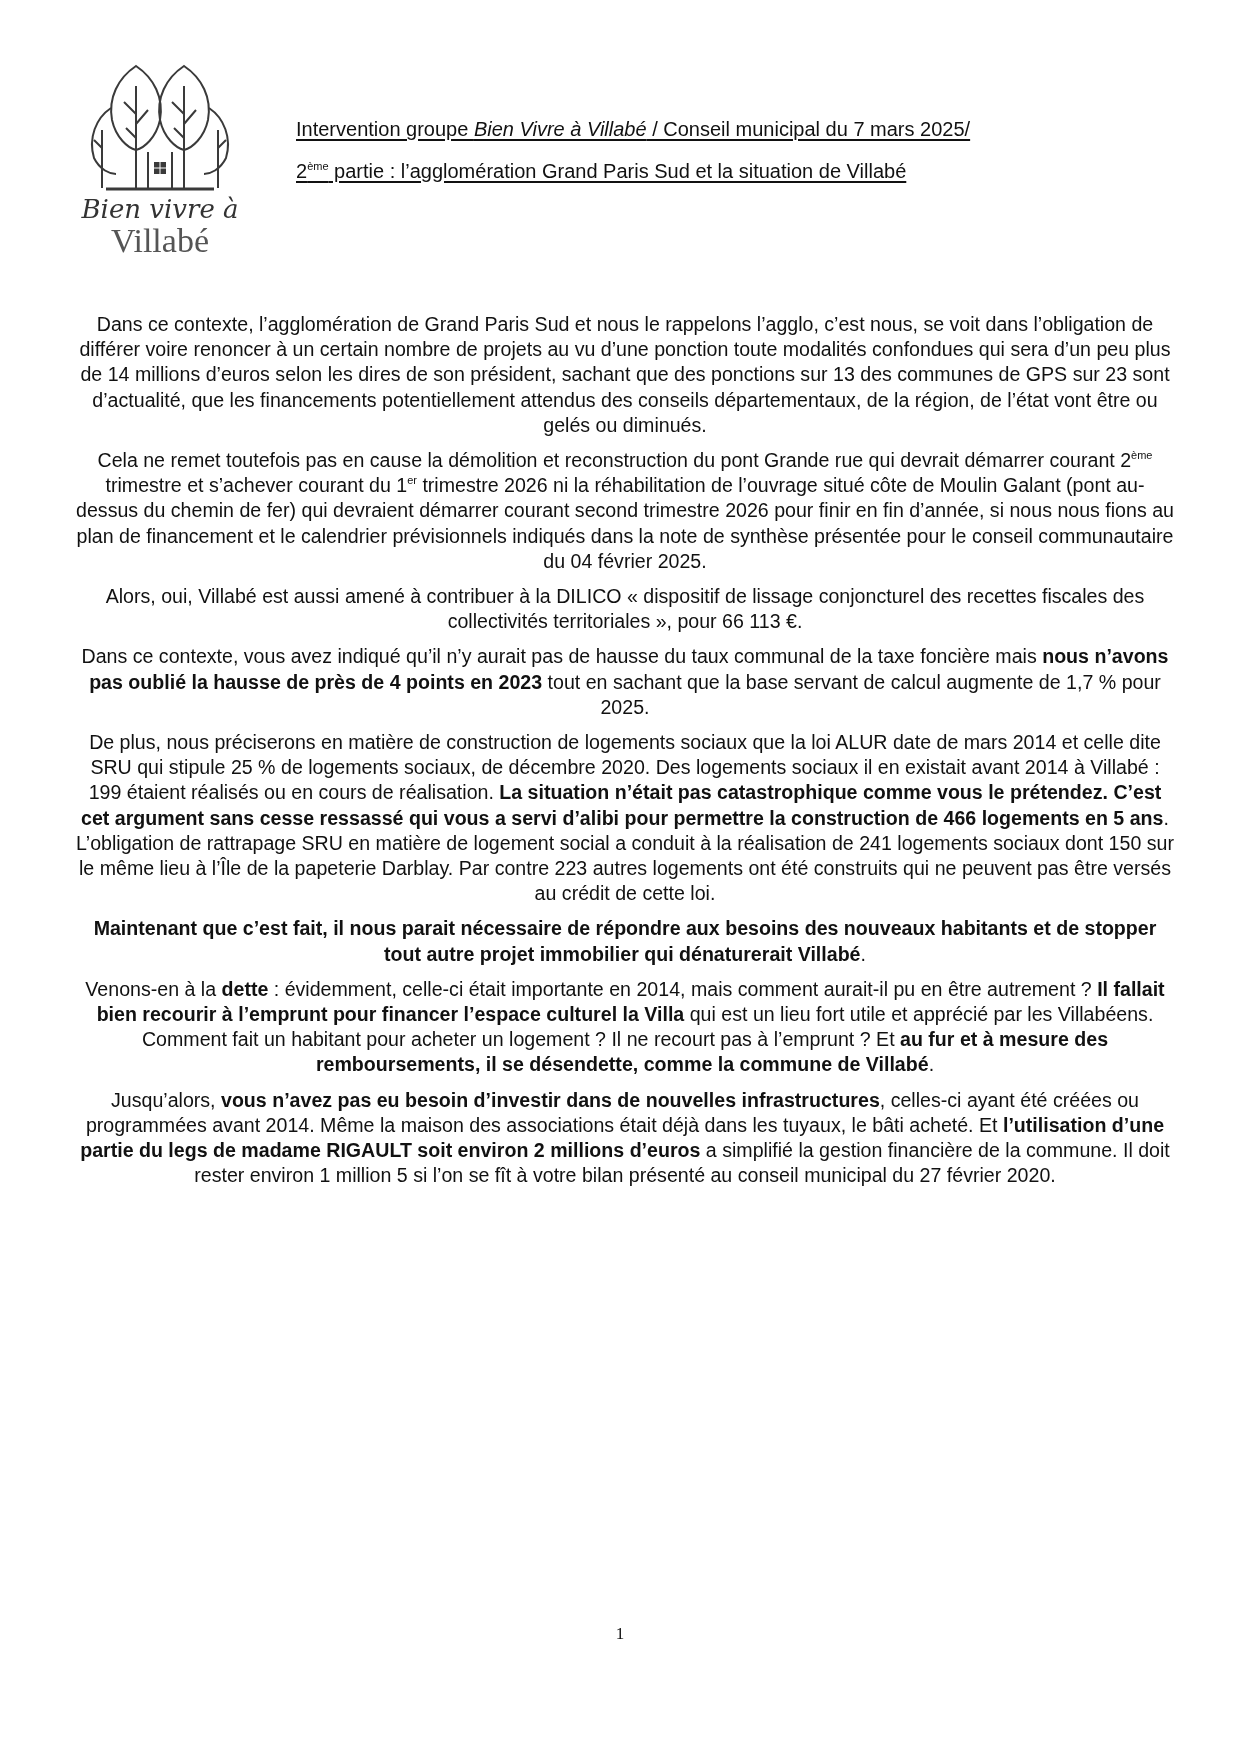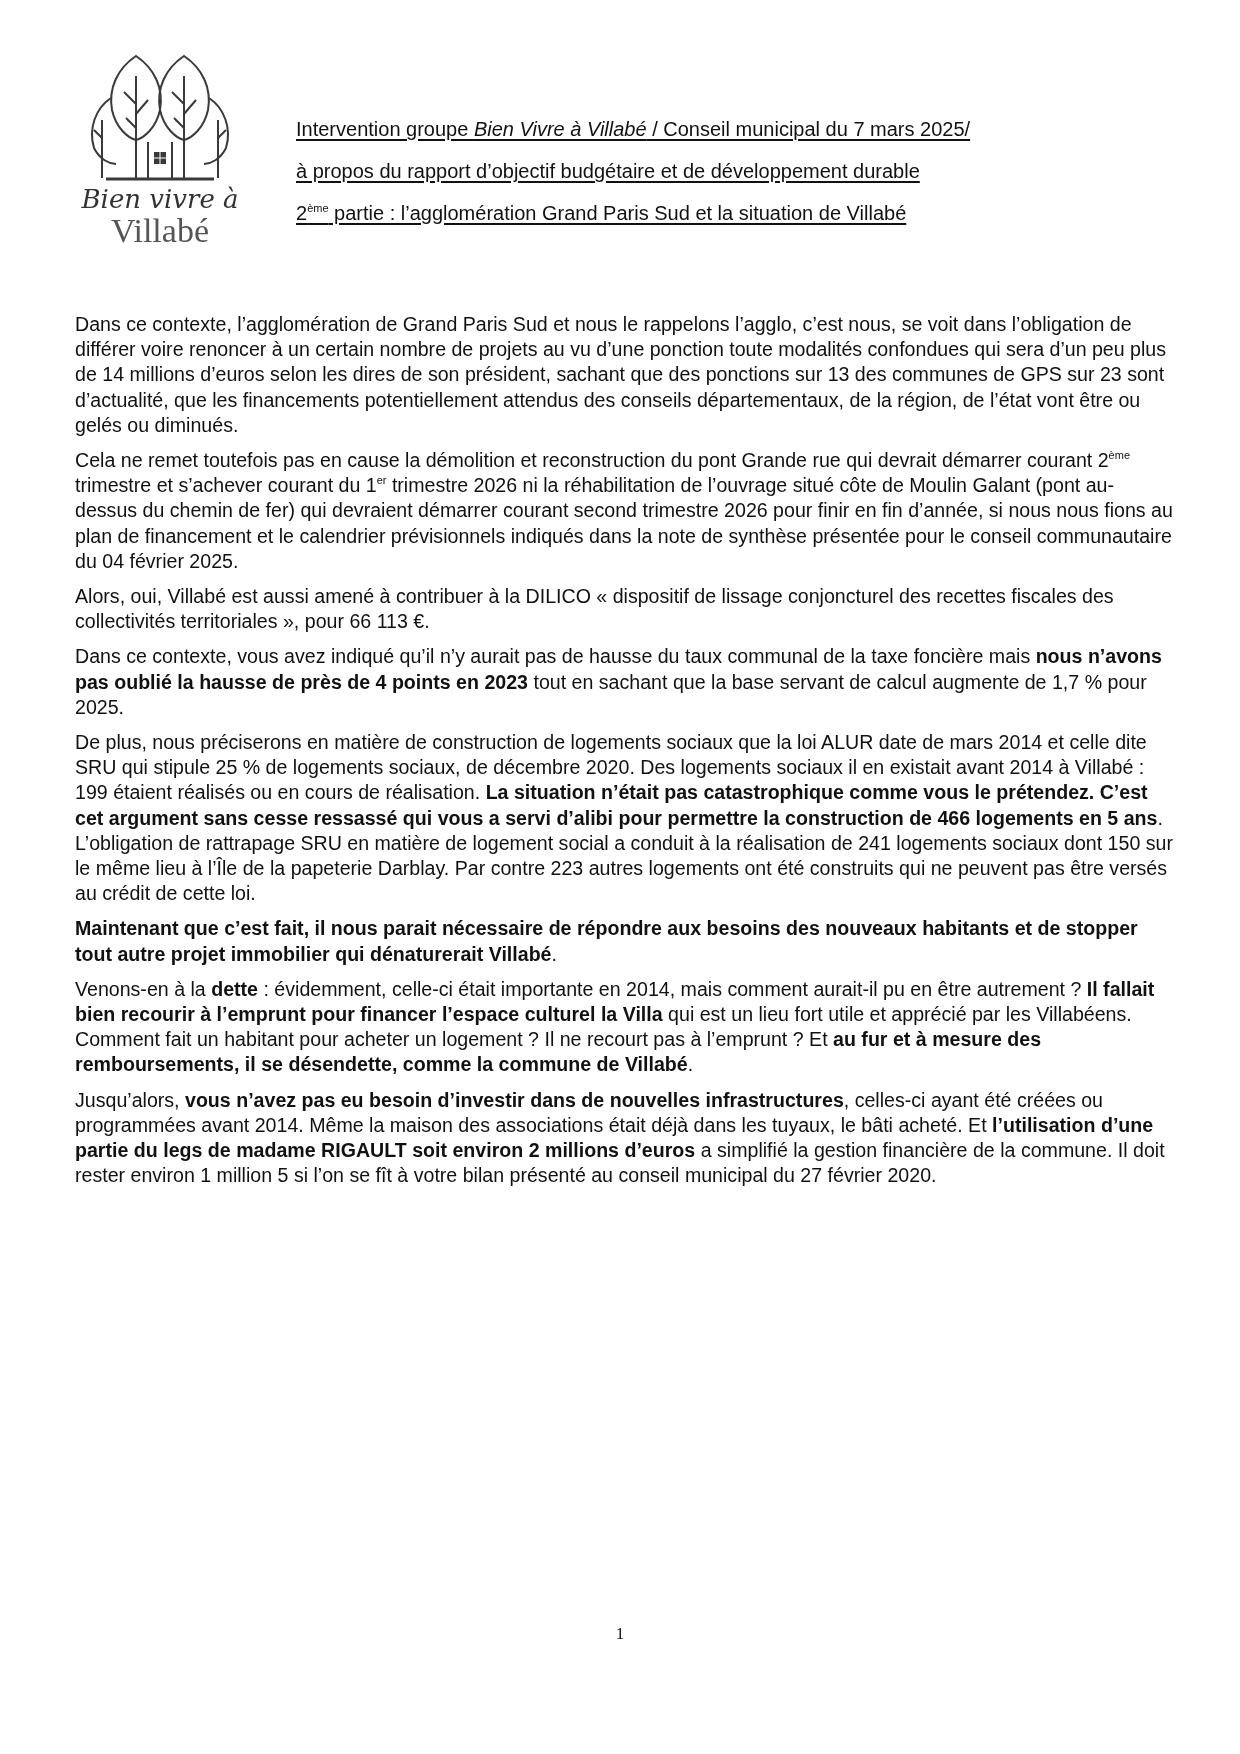--- a/index.html
+++ b/index.html
@@ -1,26 +1,26 @@
 <!DOCTYPE html>
 <html><head>
   <meta charset="utf-8">
   <style>
     html, body { margin: 0; padding: 0; background: #ffffff; }
     body { width: 1240px; height: 1754px; position: relative; overflow: hidden;
            font-family: "Liberation Sans", sans-serif; color: #111111; }
-    .logo { position: absolute; left: 66px; top: 48px; width: 188px; height: 200px; }
+    .logo { position: absolute; left: 66px; top: 58px; width: 188px; height: 200px; }
     .logo svg { width: 100%; height: 100%; display: block; }
     .header { position: absolute; left: 296px; top: 118px; width: 880px; }
     .header .hl { font-size: 20px; line-height: 22px; text-decoration: underline;
                   text-underline-offset: 3px; margin: 0 0 20px 0; white-space: nowrap; }
     .header .hl i { font-style: italic; text-align: center; }
     .header sup { font-size: 11px; vertical-align: 8px; line-height: 0; }
     .body { position: absolute; left: 75px; top: 312px; width: 1100px; }
-    .body p { margin: 0 0 10px 0; font-size: 19.6px; line-height: 25.2px; }
+    .body p { margin: 0 0 10px 0; font-size: 19.6px; line-height: 25.2px; text-align: center; }
     .body sup { font-size: 11px; vertical-align: 8px; line-height: 0; }
     b { font-weight: bold; }
     .pagenum { position: absolute; left: 0; width: 1240px; top: 1624px; text-align: center;
                font-family: "Liberation Serif", serif; font-size: 17px; }
   </style>
 </head>
 <body>
 
 <div class="logo">
   <svg viewBox="0 0 188 200">
@@ -49,21 +49,20 @@
     <rect x="88" y="104" width="12" height="12" fill="#3a3a3a"></rect>
     <line x1="94" y1="104" x2="94" y2="116" stroke="#fff" stroke-width="1"></line>
     <line x1="88" y1="110" x2="100" y2="110" stroke="#fff" stroke-width="1"></line>
     <text x="94" y="160" text-anchor="middle" font-family="'DejaVu Serif', serif" font-style="italic" font-size="26" fill="#333">Bien vivre à</text>
     <text x="94" y="194" text-anchor="middle" font-family="'Liberation Serif', serif" font-size="34" fill="#555">Villabé</text>
   </svg>
 </div>
 
 <div class="header">
   <div class="hl"><span>Intervention groupe </span><i>Bien Vivre à Villabé</i><span> / Conseil municipal du 7 mars 2025/</span></div>
-  <div class="hl">à propos du rapport d’objectif budgétaire et de développement durable</div>
   <div class="hl"><span>2</span><sup>ème</sup><span> partie : l’agglomération Grand Paris Sud et la situation de Villabé</span></div>
 </div>
 
 <div class="body" id="body">
     <p><span>Dans ce contexte, l’agglomération de Grand Paris Sud et nous le rappelons l’agglo, c’est nous, se voit dans l’obligation de différer voire renoncer à un certain nombre de projets au vu d’une ponction toute modalités confondues qui sera d’un peu plus de 14 millions d’euros selon les dires de son président, sachant que des ponctions sur 13 des communes de GPS sur 23 sont d’actualité, que les financements potentiellement attendus des conseils départementaux, de la région, de l’état vont être ou gelés ou diminués.</span></p>
     <p><span>Cela ne remet toutefois pas en cause la démolition et reconstruction du pont Grande rue qui devrait démarrer courant 2</span><sup>ème</sup><span> trimestre et s’achever courant du 1</span><sup>er</sup><span> trimestre 2026 ni la réhabilitation de l’ouvrage situé côte de Moulin Galant (pont au-dessus du chemin de fer) qui devraient démarrer courant second trimestre 2026 pour finir en fin d’année, si nous nous fions au plan de financement et le calendrier prévisionnels indiqués dans la note de synthèse présentée pour le conseil communautaire du 04 février 2025.</span></p>
     <p><span>Alors, oui, Villabé est aussi amené à contribuer à la DILICO « dispositif de lissage conjoncturel des recettes fiscales des collectivités territoriales », pour 66 113 €.</span></p>
     <p><span>Dans ce contexte, vous avez indiqué qu’il n’y aurait pas de hausse du taux communal de la taxe foncière mais </span><b>nous n’avons pas oublié la hausse de près de 4 points en 2023</b><span> tout en sachant que la base servant de calcul augmente de 1,7 % pour 2025.</span></p>
     <p><span>De plus, nous préciserons en matière de construction de logements sociaux que la loi ALUR date de mars 2014 et celle dite SRU qui stipule 25 % de logements sociaux, de décembre 2020. Des logements sociaux il en existait avant 2014 à Villabé : 199 étaient réalisés ou en cours de réalisation. </span><b>La situation n’était pas catastrophique comme vous le prétendez. C’est cet argument sans cesse ressassé qui vous a servi d’alibi pour permettre la construction de 466 logements en 5 ans</b><span>. L’obligation de rattrapage SRU en matière de logement social a conduit à la réalisation de 241 logements sociaux dont 150 sur le même lieu à l’Île de la papeterie Darblay. Par contre 223 autres logements ont été construits qui ne peuvent pas être versés au crédit de cette loi.</span></p>
     <p><b>Maintenant que c’est fait, il nous parait nécessaire de répondre aux besoins des nouveaux habitants et de stopper tout autre projet immobilier qui dénaturerait Villabé</b><span>.</span></p>

